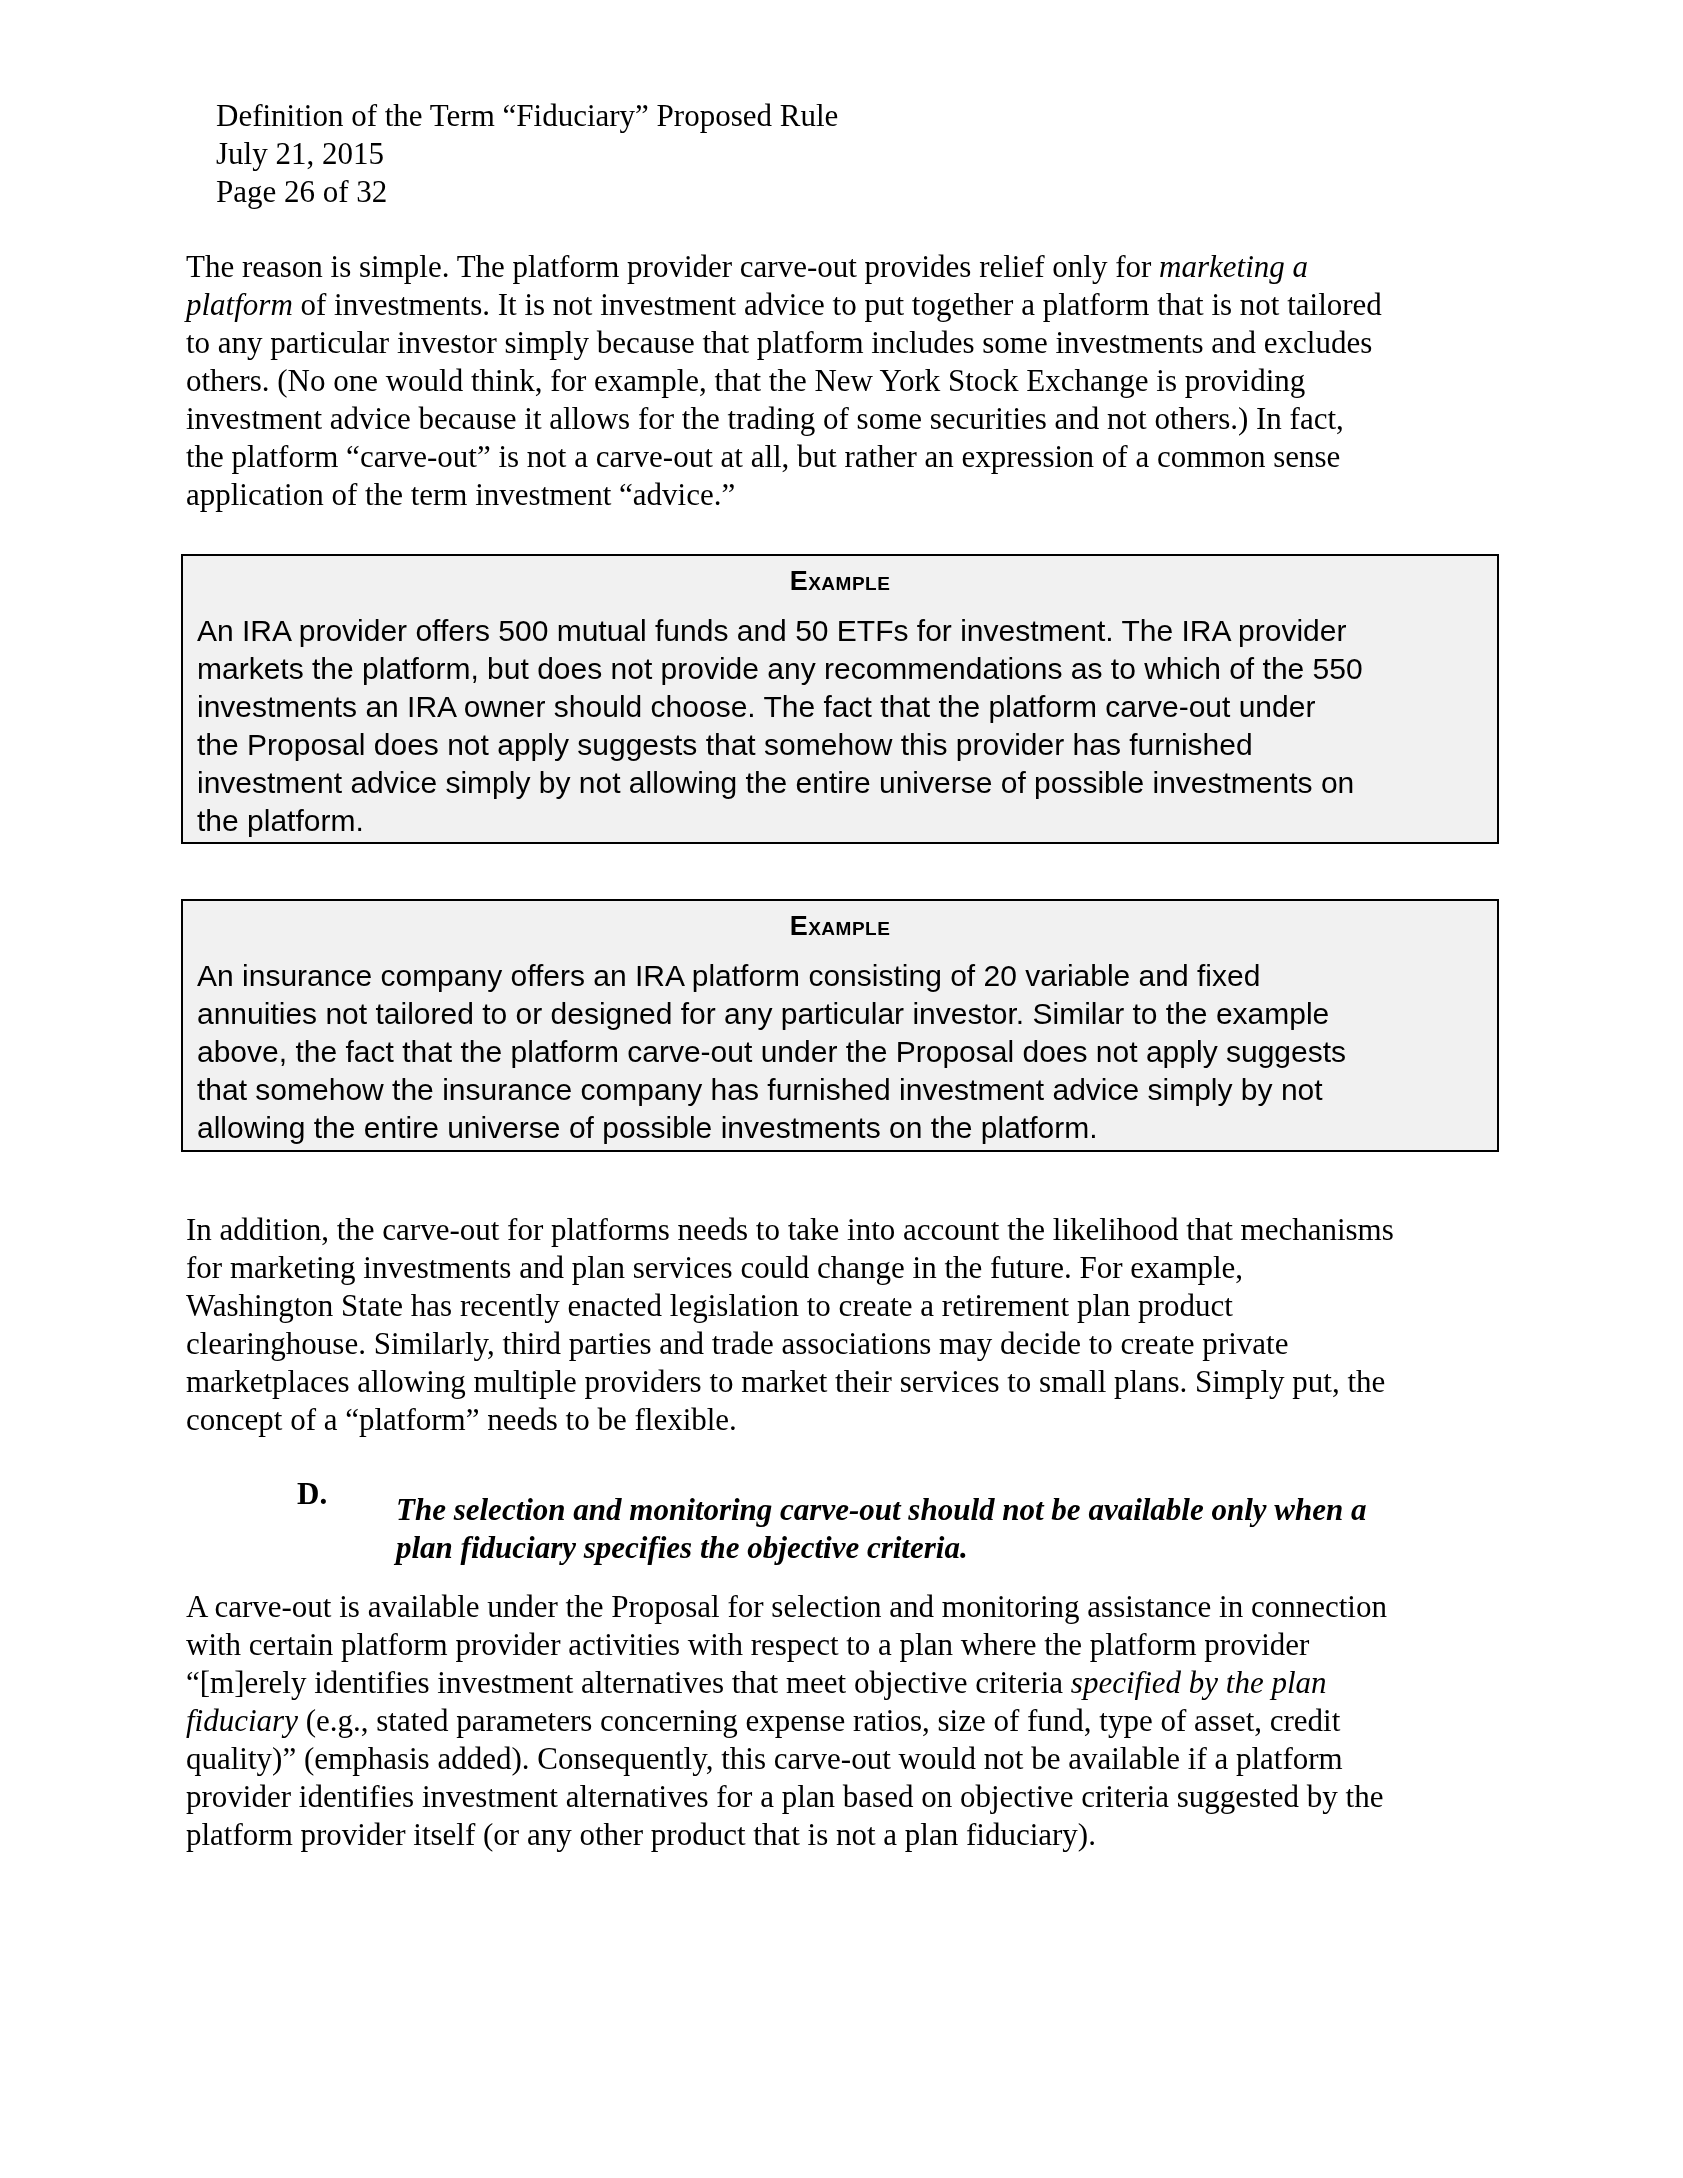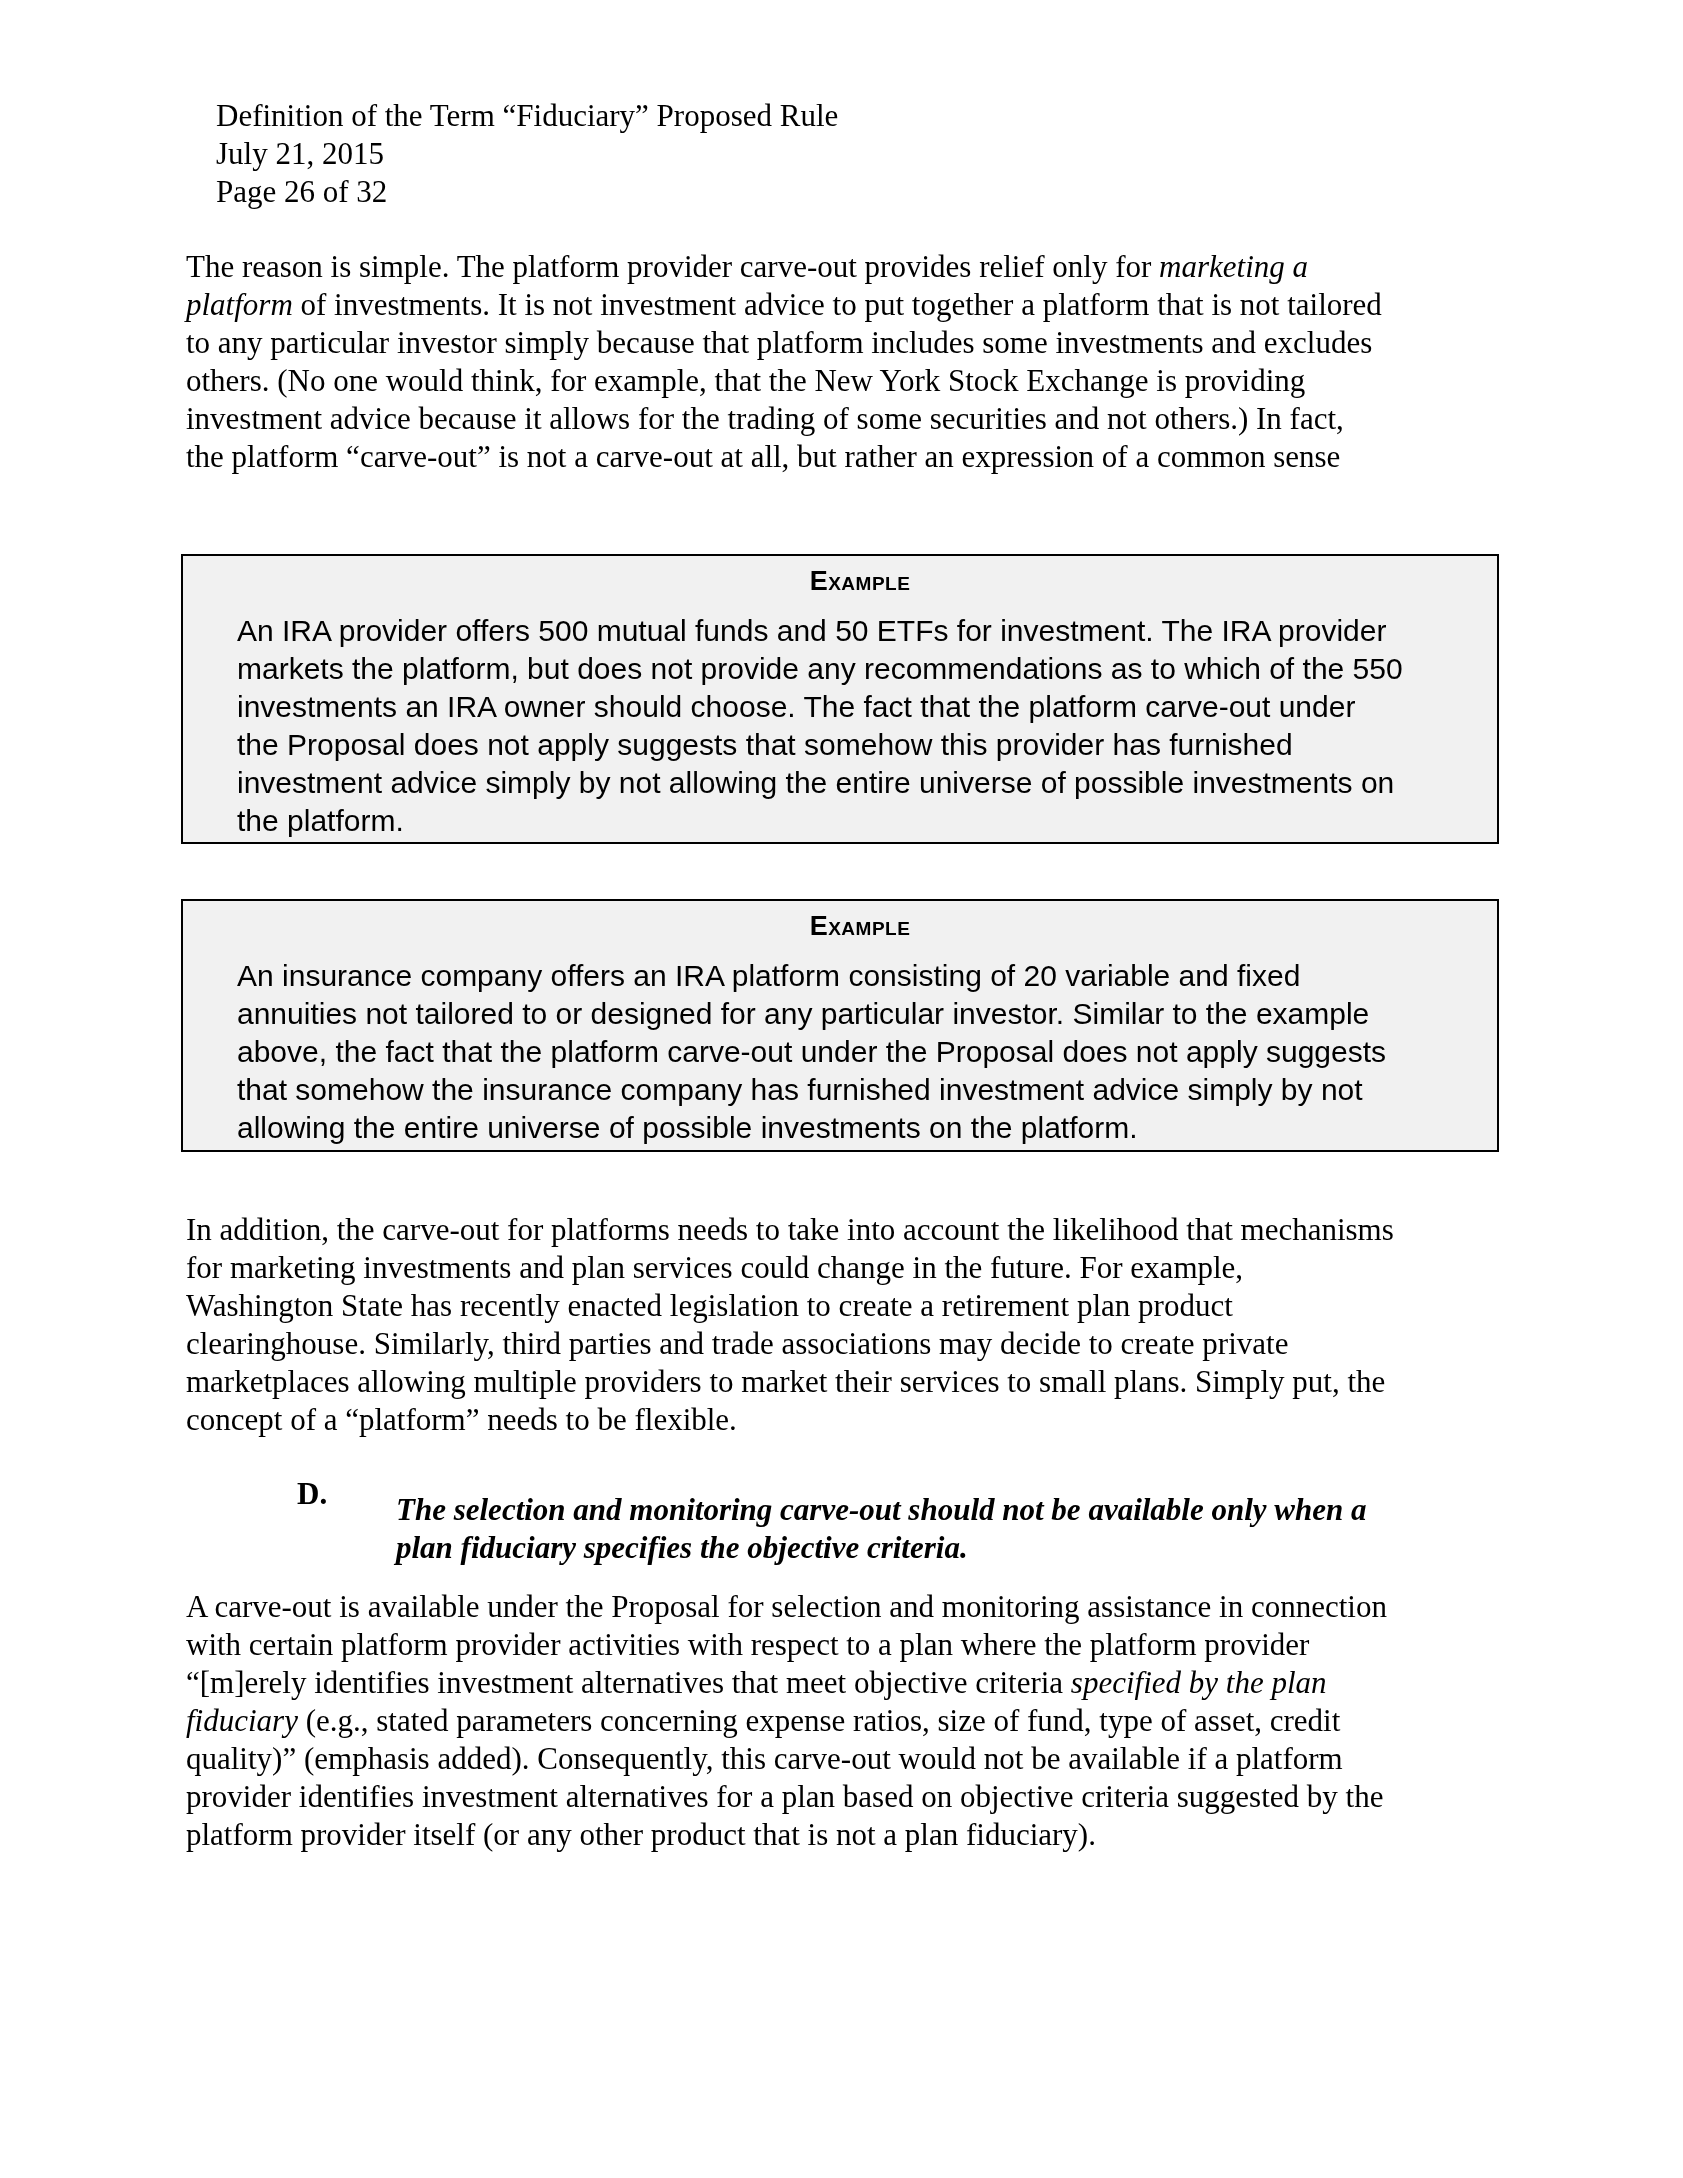--- a/index.html
+++ b/index.html
@@ -3,21 +3,21 @@
   <meta charset="utf-8">
   <style>
     html, body { margin: 0; padding: 0; background: #ffffff; }
     body { width: 1683px; height: 2178px; position: relative; overflow: hidden; color: #000; }
     .serif { font-family: "Liberation Serif", "DejaVu Serif", serif; }
     .sans { font-family: "Liberation Sans", "DejaVu Sans", sans-serif; }
     .header { position: absolute; left: 216px; top: 97px; font-size: 31px; line-height: 38px; }
     .header div { white-space: nowrap; }
     .para { position: absolute; left: 186px; width: 1307px; font-size: 31px; line-height: 38px; }
     .para .ln { display: block; white-space: nowrap; }
-    .box { position: absolute; left: 181px; width: 1318px; background: #f1f1f1; border: 2px solid #000; box-sizing: border-box; padding-left: 40px; }
+    .box { position: absolute; left: 181px; width: 1318px; background: #f1f1f1; border: 2px solid #000; box-sizing: border-box; }
     .box .title { text-align: center; font-weight: bold; font-size: 27px; line-height: 30px; margin-top: 10px; font-variant: small-caps; letter-spacing: 0.5px; }
     .box .body { padding: 0 14px; font-size: 30px; line-height: 38px; margin-top: 16px; }
     .box .body .ln { display: block; white-space: nowrap; }
     .heading { position: absolute; left: 297px; top: 1475px; font-size: 31px; line-height: 38px; font-weight: bold; }
     .heading .letter { position: absolute; left: 0; top: 0; }
     .heading .text { position: absolute; left: 99px; top: 16px; width: 1109px; font-style: italic; }
     .heading .text .ln { display: block; white-space: nowrap; }
   </style>
 </head>
 <body>
@@ -28,20 +28,21 @@
   <div>Page 26 of 32</div>
 </div>
 
 <div class="para serif" style="top:248px;">
   <span class="ln"><span>The reason is simple.  The platform provider carve-out provides relief only for </span><em>marketing a</em><span></span></span>
   <span class="ln"><span></span><em>platform</em><span> of investments.  It is not investment advice to put together a platform that is not tailored</span></span>
   <span class="ln">to any particular investor simply because that platform includes some investments and excludes</span>
   <span class="ln">others.  (No one would think, for example, that the New York Stock Exchange is providing</span>
   <span class="ln">investment advice because it allows for the trading of some securities and not others.)  In fact,</span>
   <span class="ln">the platform “carve-out” is not a carve-out at all, but rather an expression of a common sense</span>
+  <span class="ln">application of the term investment “advice.”</span>
 </div>
 
 <div class="box sans" style="top:554px; height:290px;">
   <div class="title">Example</div>
   <div class="body">
     <span class="ln">An IRA provider offers 500 mutual funds and 50 ETFs for investment.  The IRA provider</span>
     <span class="ln">markets the platform, but does not provide any recommendations as to which of the 550</span>
     <span class="ln">investments an IRA owner should choose.  The fact that the platform carve-out under</span>
     <span class="ln">the Proposal does not apply suggests that somehow this provider has furnished</span>
     <span class="ln">investment advice simply by not allowing the entire universe of possible investments on</span>

